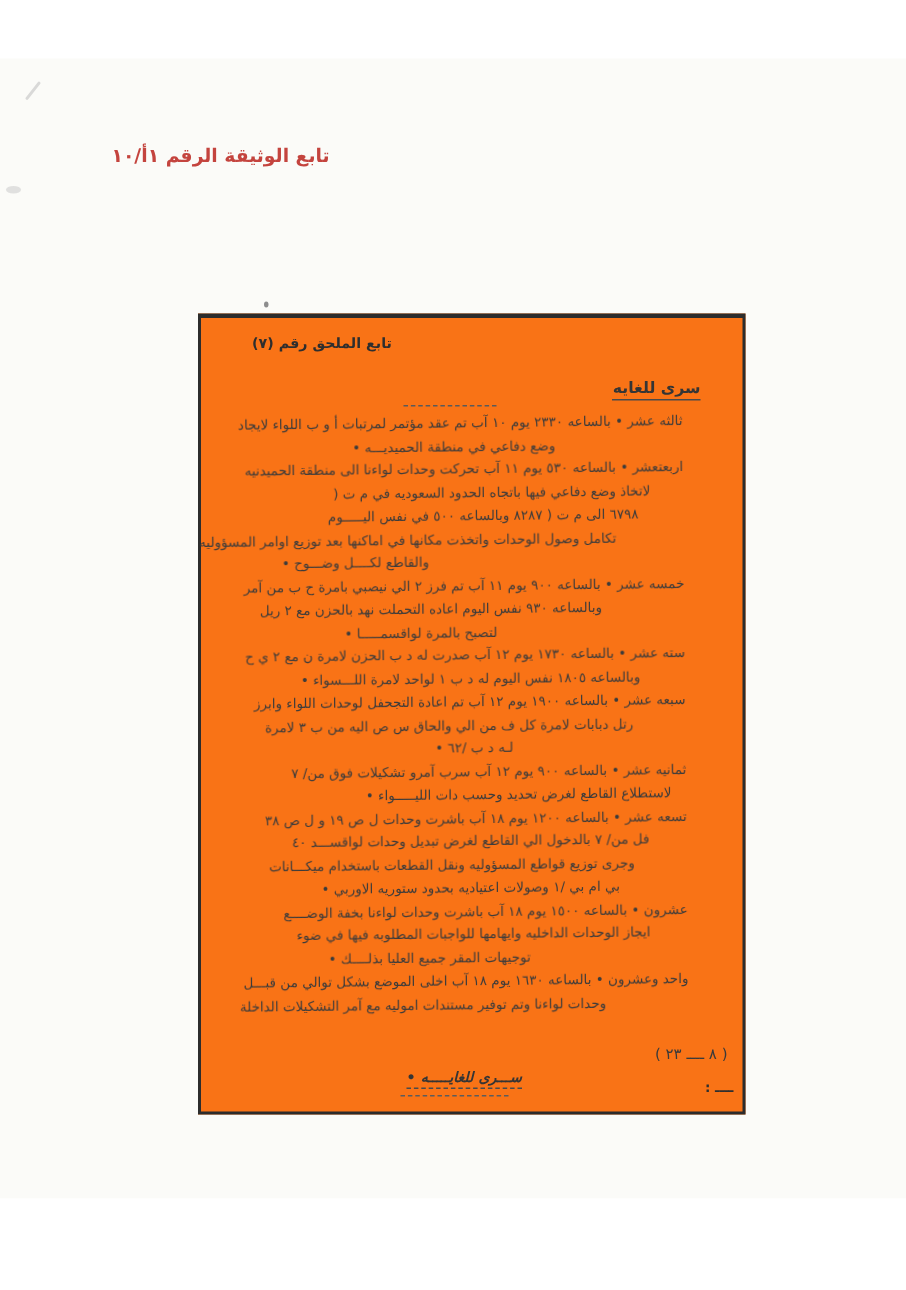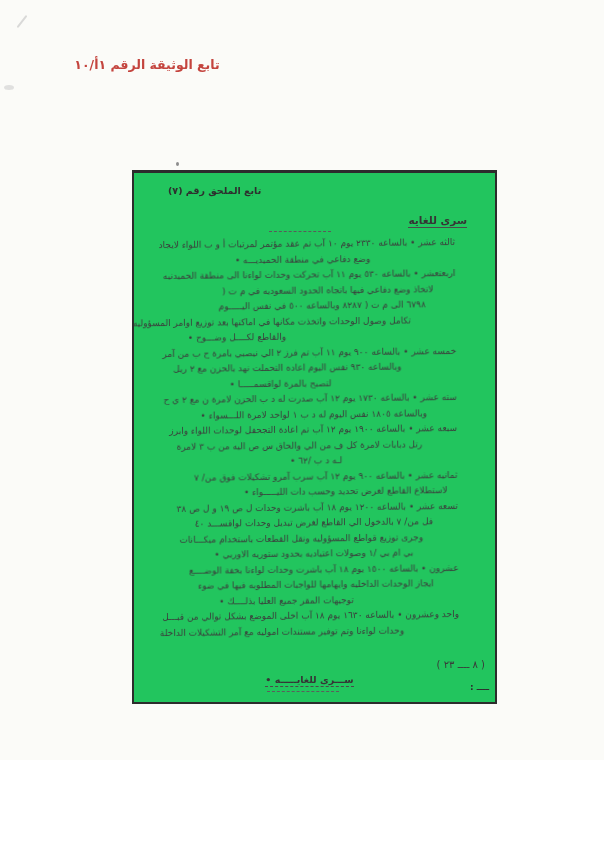--- a/index.html
+++ b/index.html
@@ -1,29 +1,29 @@
 <!DOCTYPE html>
 <html lang="ar"><head>
 <meta charset="utf-8">
 <style>
   html,body{margin:0;padding:0;}
   .page{
     position:relative;width:604px;height:760px;background:#fbfbf8;
-    overflow:hidden;font-family:"DejaVu Sans",sans-serif;color:#333;
+    overflow:hidden;font-family:"DejaVu Sans",sans-serif;color:#333;margin-top:39px;
   }
   
   .red-note{
     position:absolute;left:62px;top:57px;width:170px;direction:rtl;
     text-align:center;font-size:12.5px;font-weight:bold;color:#c4443e;
     filter:blur(.2px);
   }
   
   .doc-box{
     position:absolute;left:132px;top:170px;width:361px;height:529px;
-    border:2px solid #2c2c2c;border-top-width:3px;background:#22c55e;
+    border:2px solid #2c2c2c;border-top-width:3px;background:#f97316;
   }
   .annex-heading{
     position:absolute;left:34px;top:12px;direction:rtl;
     font-size:9.5px;font-weight:bold;color:#2e2e2e;filter:blur(.25px);
     white-space:nowrap;
   }
   .classification-top{
     position:absolute;top:41px;left:0;right:28px;
     direction:rtl;font-size:10.5px;font-weight:bold;color:#353535;filter:blur(.3px);
   }
@@ -37,21 +37,21 @@
     transform:rotate(-0.6deg);transform-origin:right top;
     font-size:9px;line-height:15.5px;color:#3b3b3b;filter:blur(.3px);
   }
   .doc-body .line{white-space:nowrap;text-align:right;}
   .footer-date{
     position:absolute;top:486px;left:0;right:10px;text-align:right;direction:rtl;
     font-size:10px;color:#3a3a3a;filter:blur(.25px);
   }
   .classification-bottom{
     position:absolute;top:501px;left:0;right:10px;text-align:center;direction:rtl;
-    font-size:9.5px;font-weight:bold;color:#353535;filter:blur(.25px);
+    font-size:9.5px;font-weight:bold;color:#353535;filter:blur(.25px);font-style:italic;
   }
   .classification-bottom .u{border-bottom:1.2px dashed #4a4a4a;padding-bottom:1px;}
   .bottom-dash{
     position:absolute;top:518px;left:50%;margin-left:-48px;width:72px;
     border-top:1.3px dashed #5c5c5c;
   }
   .side-note{
     position:absolute;top:509px;right:6px;direction:rtl;font-size:9px;
     font-weight:bold;color:#2f2f2f;filter:blur(.2px);
   }

